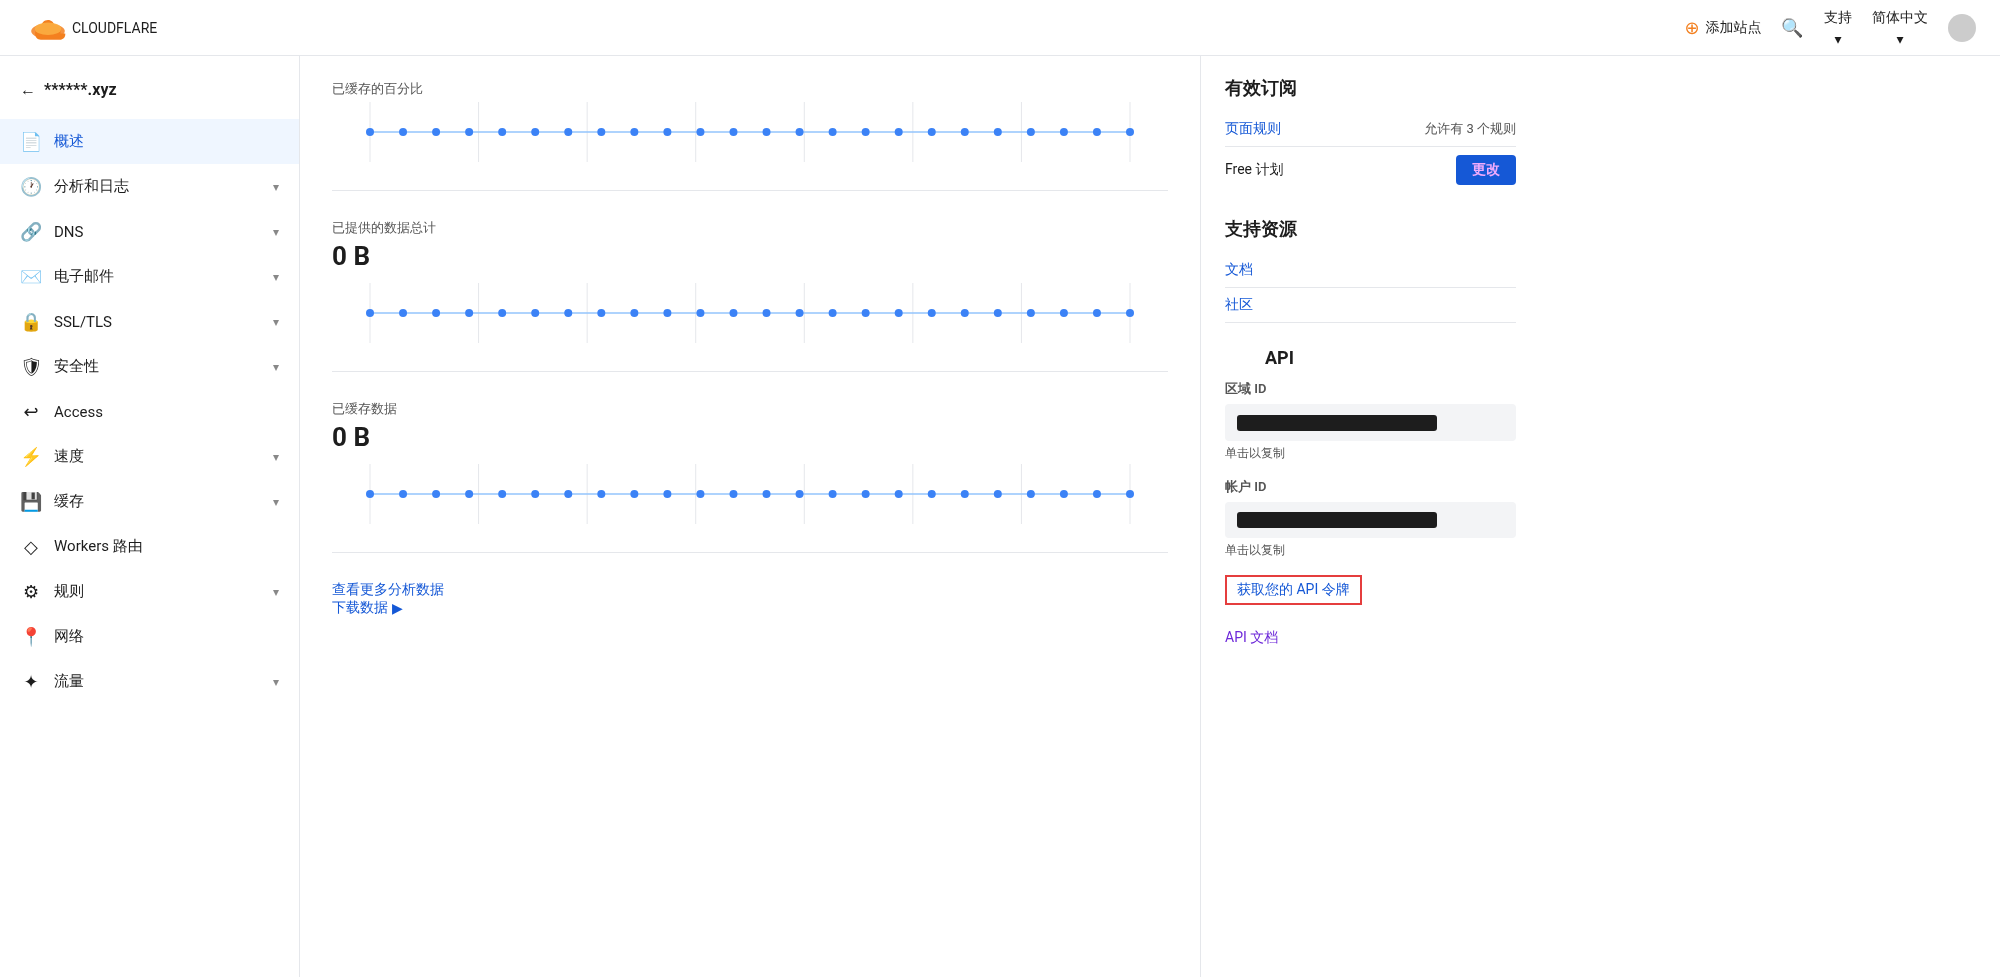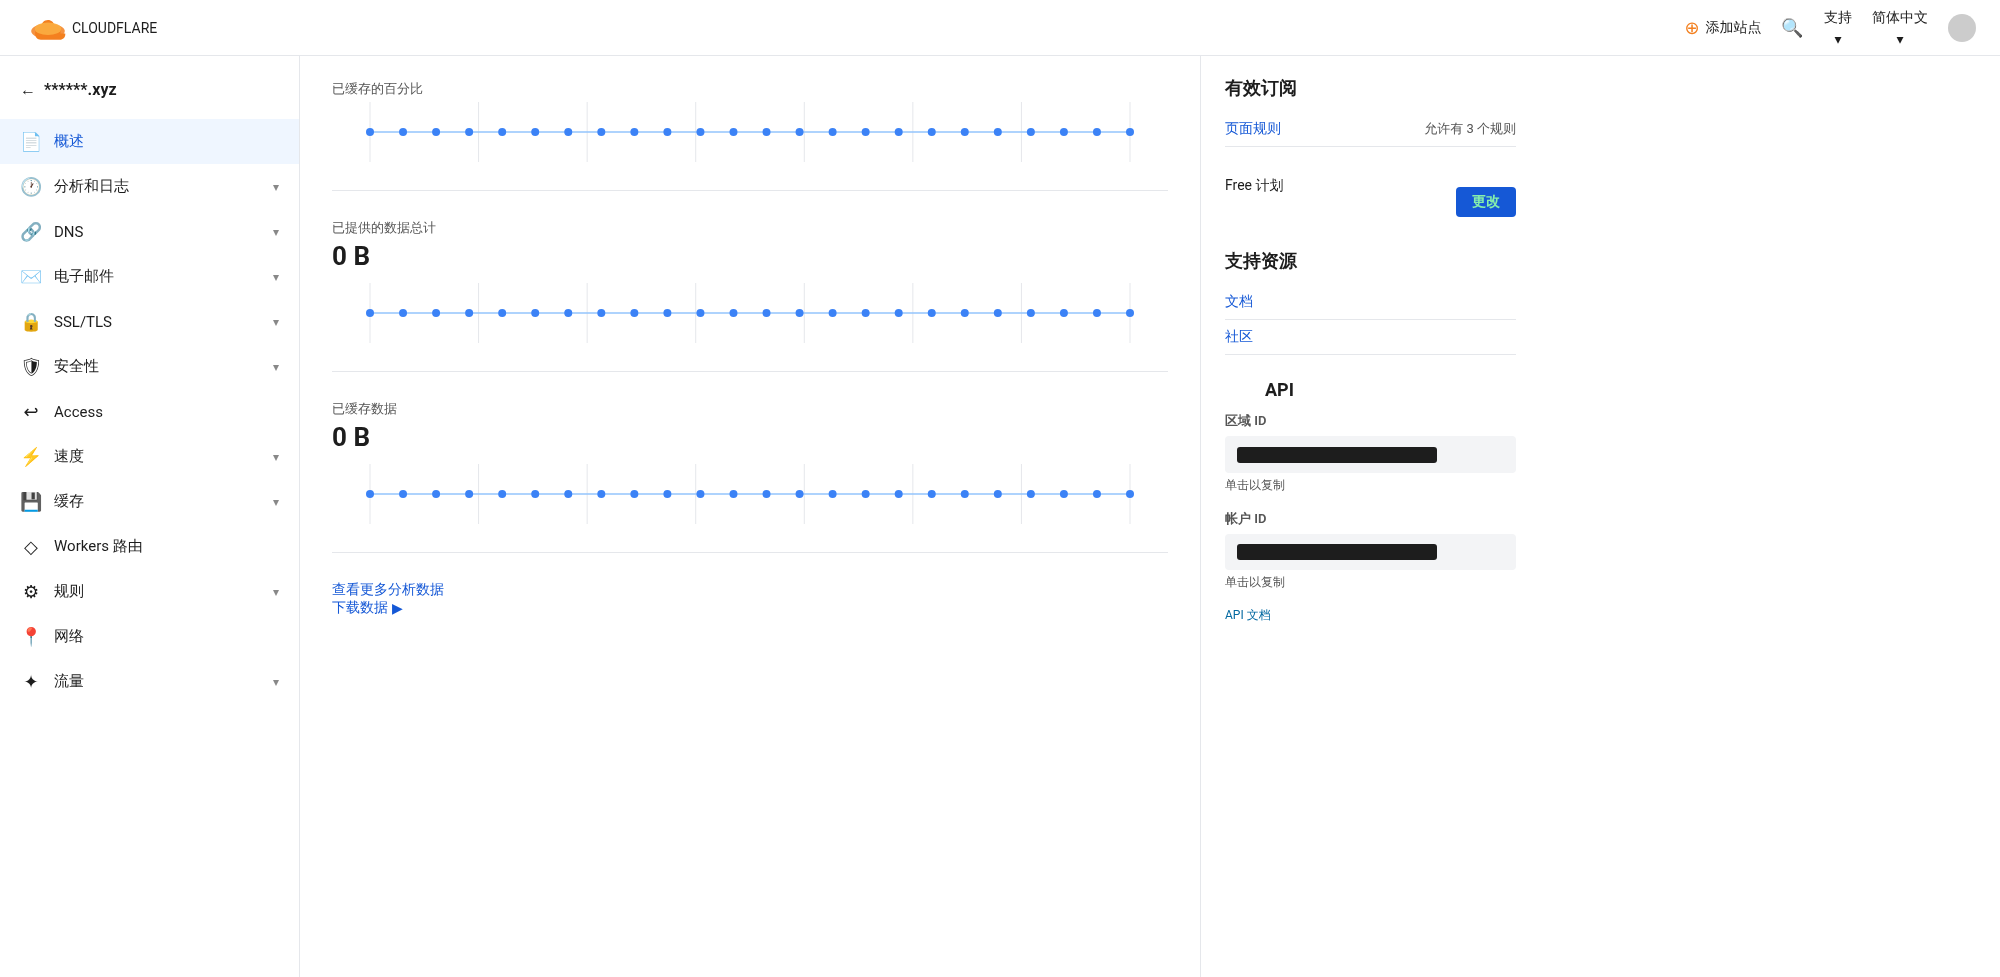--- a/index.html
+++ b/index.html
@@ -66,38 +66,38 @@
     .bottom-links .download-link { display: flex; align-items: center; gap: 4px; color: #1558d6; }
 
     
     .rp-section { margin-bottom: 24px; }
     .rp-title { font-size: 18px; font-weight: 700; margin-bottom: 12px; color: #1d1d1d; }
     .rp-row { display: flex; justify-content: space-between; align-items: center; padding: 8px 0; border-bottom: 1px solid #e5e7eb; }
     .rp-link { color: #1558d6; text-decoration: none; font-size: 14px; }
     .rp-meta { font-size: 13px; color: #555; }
     .rp-plan-row { display: flex; justify-content: space-between; align-items: center; padding: 8px 0; }
     .upgrade-btn {
-      background: #1558d6; color: #86efac; border: none; border-radius: 4px;
-      padding: 6px 16px; cursor: pointer; font-size: 14px; font-weight: 600; margin-top: 32px;
+      background: #1558d6; color: #f0abfc; border: none; border-radius: 4px;
+      padding: 6px 16px; cursor: pointer; font-size: 14px; font-weight: 600;
     }
 
     .api-section { margin-top: 20px; }
     .api-title { font-size: 18px; font-weight: 700; margin-bottom: 12px; color: #1d1d1d; margin-left: 40px; }
     .api-label { font-size: 13px; color: #555; margin-bottom: 6px; font-weight: 600; }
     .api-value-box {
       background: #f3f4f6; border-radius: 4px; padding: 10px 12px;
       font-size: 13px; color: #1d1d1d; margin-bottom: 4px;
       overflow: hidden; white-space: nowrap; text-overflow: ellipsis;
     }
     .api-copy-hint { font-size: 12px; color: #555; margin-bottom: 16px; cursor: pointer; }
     .api-token-link {
       display: inline-block; color: #1558d6; text-decoration: none; font-size: 14px;
       border: 2px solid #e53e3e; padding: 4px 10px; margin-bottom: 8px;
     }
-    .api-doc-link { color: #0369a1; text-decoration: none; font-size: 12px; display: block; margin-top: 4px; }
+    .api-doc-link { color: #6d28d9; text-decoration: none; font-size: 14px; display: block; margin-top: 16px; }
 
     
     .redacted {
       display: inline-block; background: #1d1d1d; color: #1d1d1d;
       border-radius: 3px; min-width: 200px; height: 16px; vertical-align: middle;
     }
 
     
     .cf-logo { display: flex; align-items: center; }
   </style>
@@ -370,18 +370,21 @@
           <span class="redacted">&nbsp;</span>
         </div>
         <div class="api-copy-hint">单击以复制</div>
 
         <div class="api-label">帐户 ID</div>
         <div class="api-value-box">
           <span class="redacted">&nbsp;</span>
         </div>
         <div class="api-copy-hint">单击以复制</div>
 
+        <div>
+          <a href="#" class="api-token-link">获取您的 API 令牌</a>
+        </div>
         <a href="#" class="api-doc-link">API 文档</a>
       </div>
 
     </div>
   </div>
 </div>
 
 </body></html>

